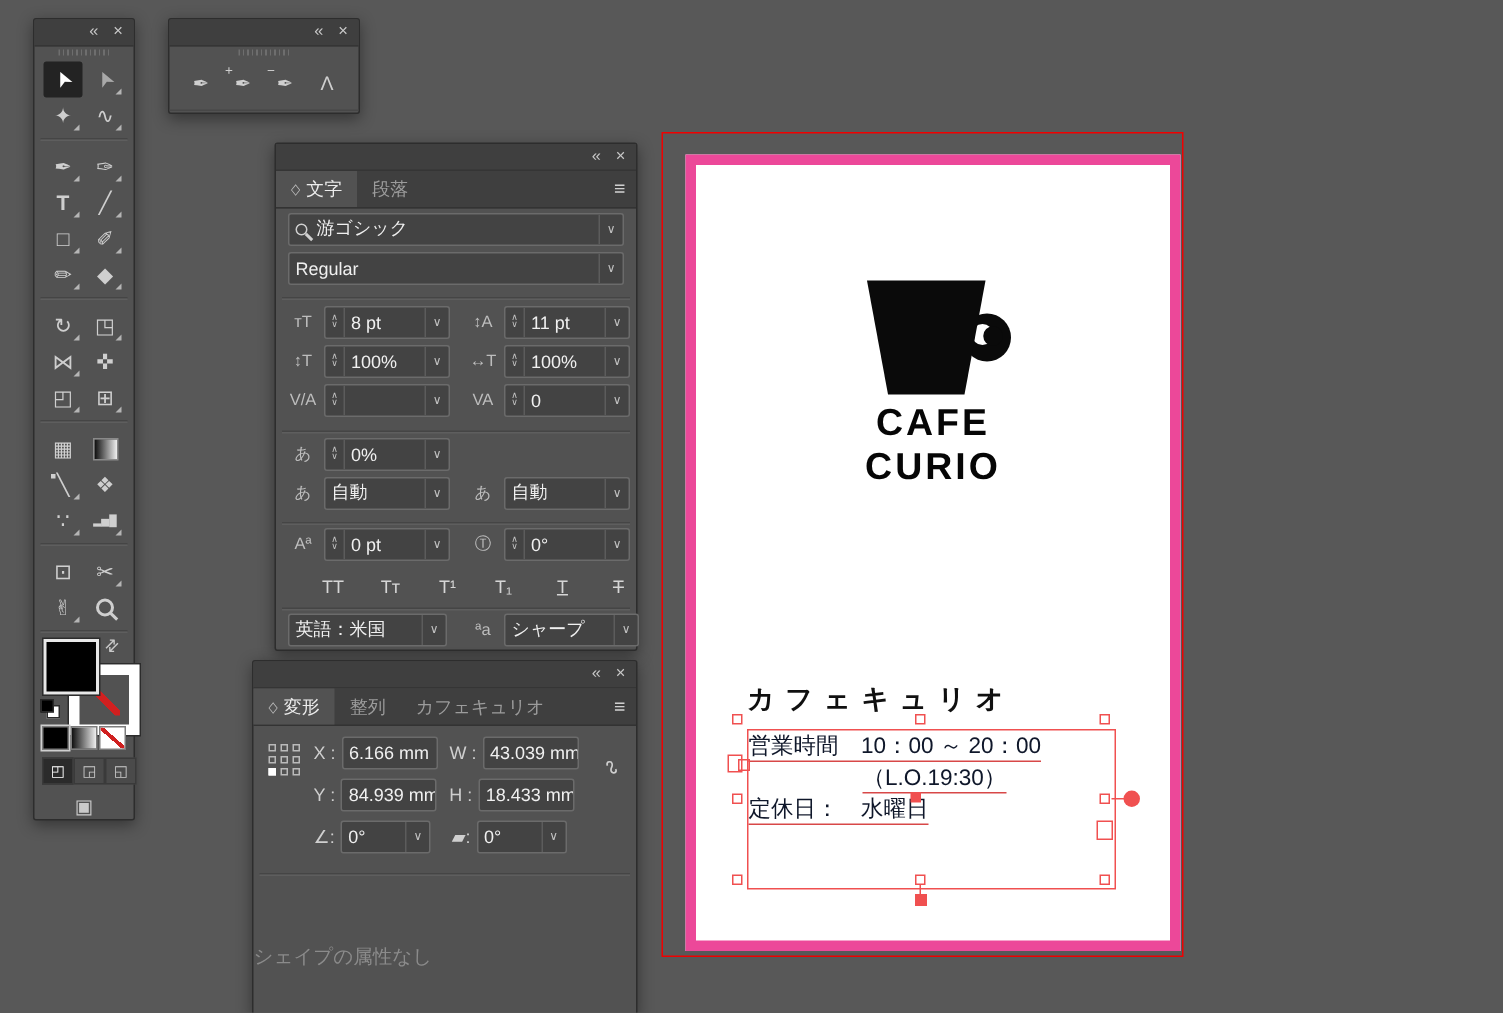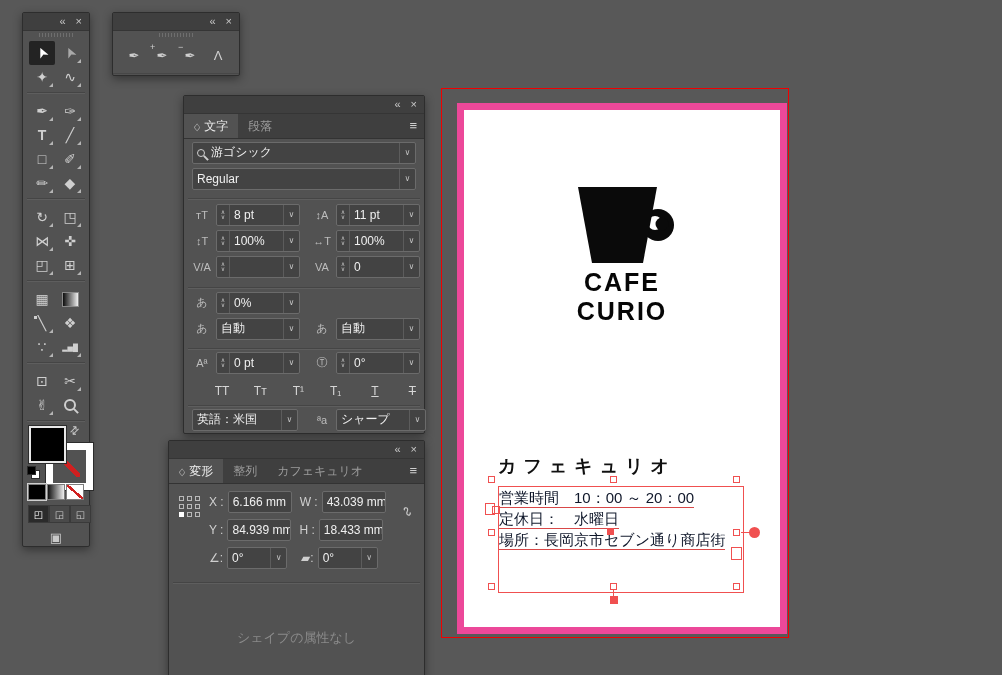--- a/index.html
+++ b/index.html
@@ -95,21 +95,21 @@
   
   #xformpanel{left:168px;top:440px;width:255px;height:235px;}
   .refgrid{position:absolute;left:10px;top:55px;width:22px;height:22px;
     display:grid;grid-template-columns:repeat(3,1fr);gap:2px;}
   .refgrid i{width:5px;height:5px;border:1px solid #b9b9b9;box-sizing:border-box;}
   .refgrid i.on{background:#fff;border-color:#fff;}
   .xl{color:#cfcfcf;font-size:12px;flex:none;}
   .xfield{width:62px;}
   .linkic{position:absolute;right:10px;top:62px;color:#cfcfcf;font-size:14px;
     transform:rotate(60deg);cursor:pointer;}
-  .status{position:absolute;left:0;right:0;top:188px;text-align:center;color:#8b8b8b;font-size:13px;}
+  .status{position:absolute;left:0;right:0;top:188px;color:#8b8b8b;font-size:13px;}
   
   #selrect{position:absolute;left:441px;top:88px;width:346px;height:548px;
     border:1px solid #f00000;}
   #page{position:absolute;left:457px;top:103px;width:316px;height:517px;background:#fff;
     border:7px solid #ec4899;}
   #logoart{position:absolute;left:112px;top:72px;}
   .cafetxt{position:absolute;left:0;width:100%;text-align:center;color:#060606;
     font-weight:bold;font-size:25px;letter-spacing:2px;line-height:1;}
   #cafe1{top:160px;} #cafe2{top:189px;}
   #heading{position:absolute;left:34px;top:344px;color:#101010;font-weight:bold;
@@ -134,22 +134,22 @@
     <circle cx="82" cy="43" r="16" fill="#0a0a0a"></circle>
     <circle cx="79" cy="41" r="7" fill="#ffffff"></circle>
     <circle cx="86" cy="42" r="6.5" fill="#0a0a0a"></circle>
     <polygon points="2,5 81,5 67,81 16,81" fill="#0a0a0a"></polygon>
   </svg>
   <div class="cafetxt" id="cafe1">CAFE</div>
   <div class="cafetxt" id="cafe2">CURIO</div>
   <div id="heading">カフェキュリオ</div>
   <div id="frame">
     <div class="iline"><span>営業時間　10：00 ～ 20：00</span></div>
+    <div class="iline" id="il1"><span>（L.O.19:30）</span></div>
     <div class="iline"><span>定休日：　水曜日</span></div>
-    <div class="iline"><span>場所：長岡京市セブン通り商店街</span></div>
   </div>
 </div>
 
 <div class="h" style="left:488px;top:476px;"></div>
 <div class="h" style="left:610px;top:476px;"></div>
 <div class="h" style="left:733px;top:476px;"></div>
 <div class="h" style="left:488px;top:529px;"></div>
 <div class="h" style="left:733px;top:529px;"></div>
 <div class="h" style="left:488px;top:583px;"></div>
 <div class="h" style="left:610px;top:583px;"></div>

